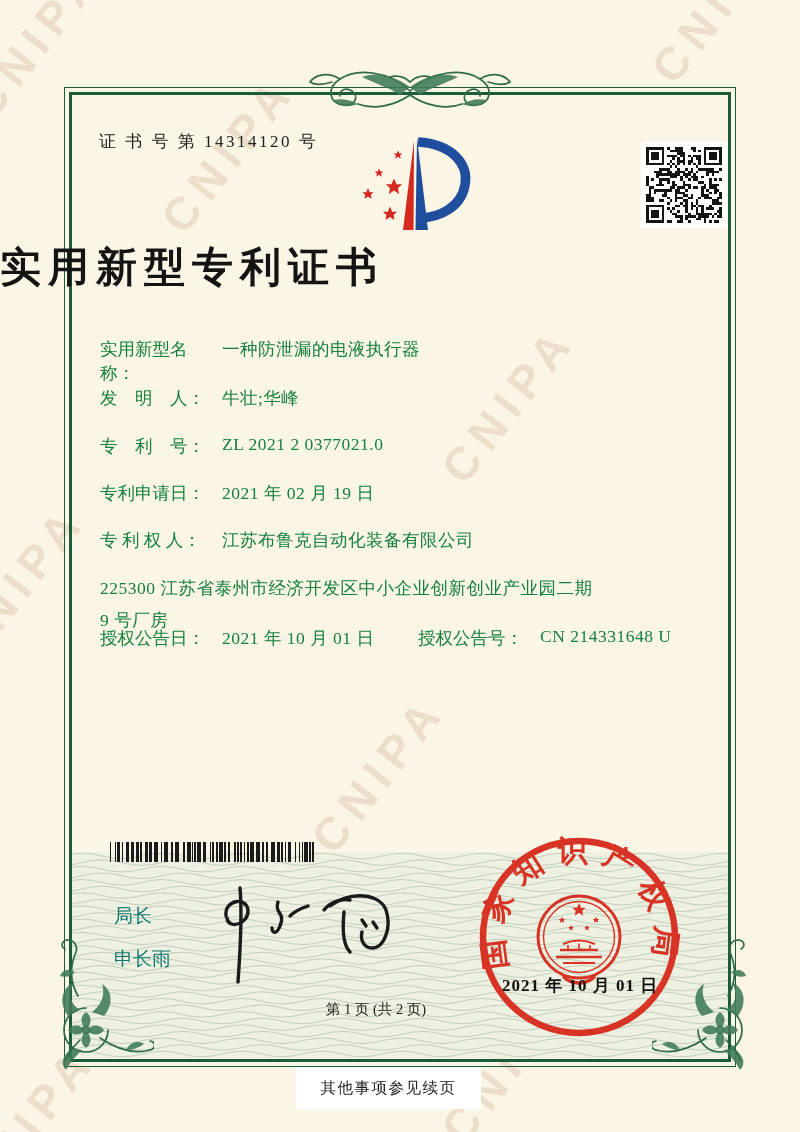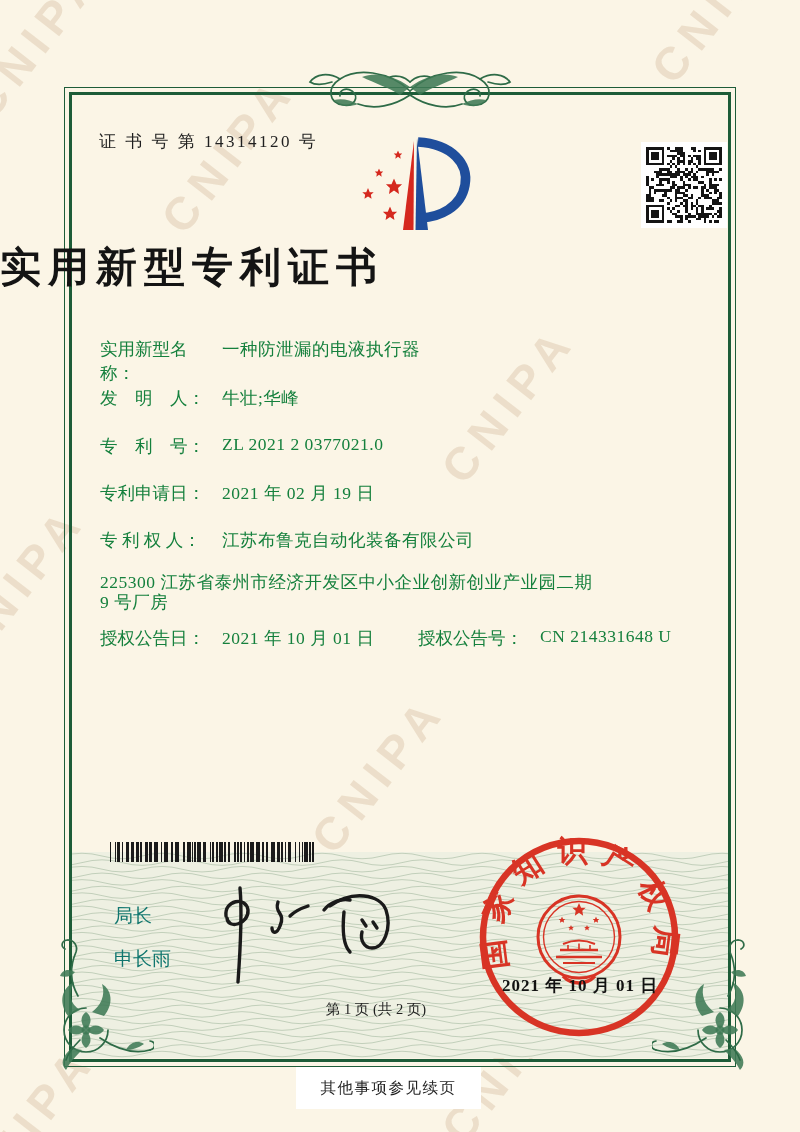--- a/index.html
+++ b/index.html
@@ -21,21 +21,21 @@
   
   .cert-no{position:absolute;left:99px;top:130px;font-size:17px;letter-spacing:2.5px;z-index:4;}
   .logo{position:absolute;left:348px;top:131px;z-index:4;}
   .qr{position:absolute;left:641px;top:142px;width:86px;height:86px;background:#fff;
       padding:5px;box-sizing:border-box;z-index:4;}
   .title{position:absolute;left:0;width:800px;top:240px;text-align:left;font-size:41px;
          font-weight:bold;letter-spacing:7px;color:#141414;z-index:4;}
   .frow{position:absolute;left:100px;display:flex;font-size:17.5px;z-index:4;color:#15803d;}
   .frow .lab{flex:0 0 122px;}
   .frow .val{letter-spacing:.5px;}
-  .frow .val-wrap{width:496px;line-height:20px;}
+  .frow .val-wrap{width:496px;line-height:32px;}
   .pair{display:flex;}
   .pair-a{width:318px;}
   .paras{position:absolute;left:99px;top:657px;width:604px;font-size:16.2px;line-height:25px;
          text-align:justify;z-index:4;color:#1c1c1c;}
   .paras p{margin:0;text-indent:2em;}
   .barcode{position:absolute;left:110px;top:842px;z-index:4;}
   .signer{position:absolute;left:114px;top:903px;z-index:4;font-family:"Liberation Sans",sans-serif;
           font-size:19px;color:#0f766e;}
   .signer div{margin-bottom:17px;}
   .sig{position:absolute;left:212px;top:876px;z-index:4;}

